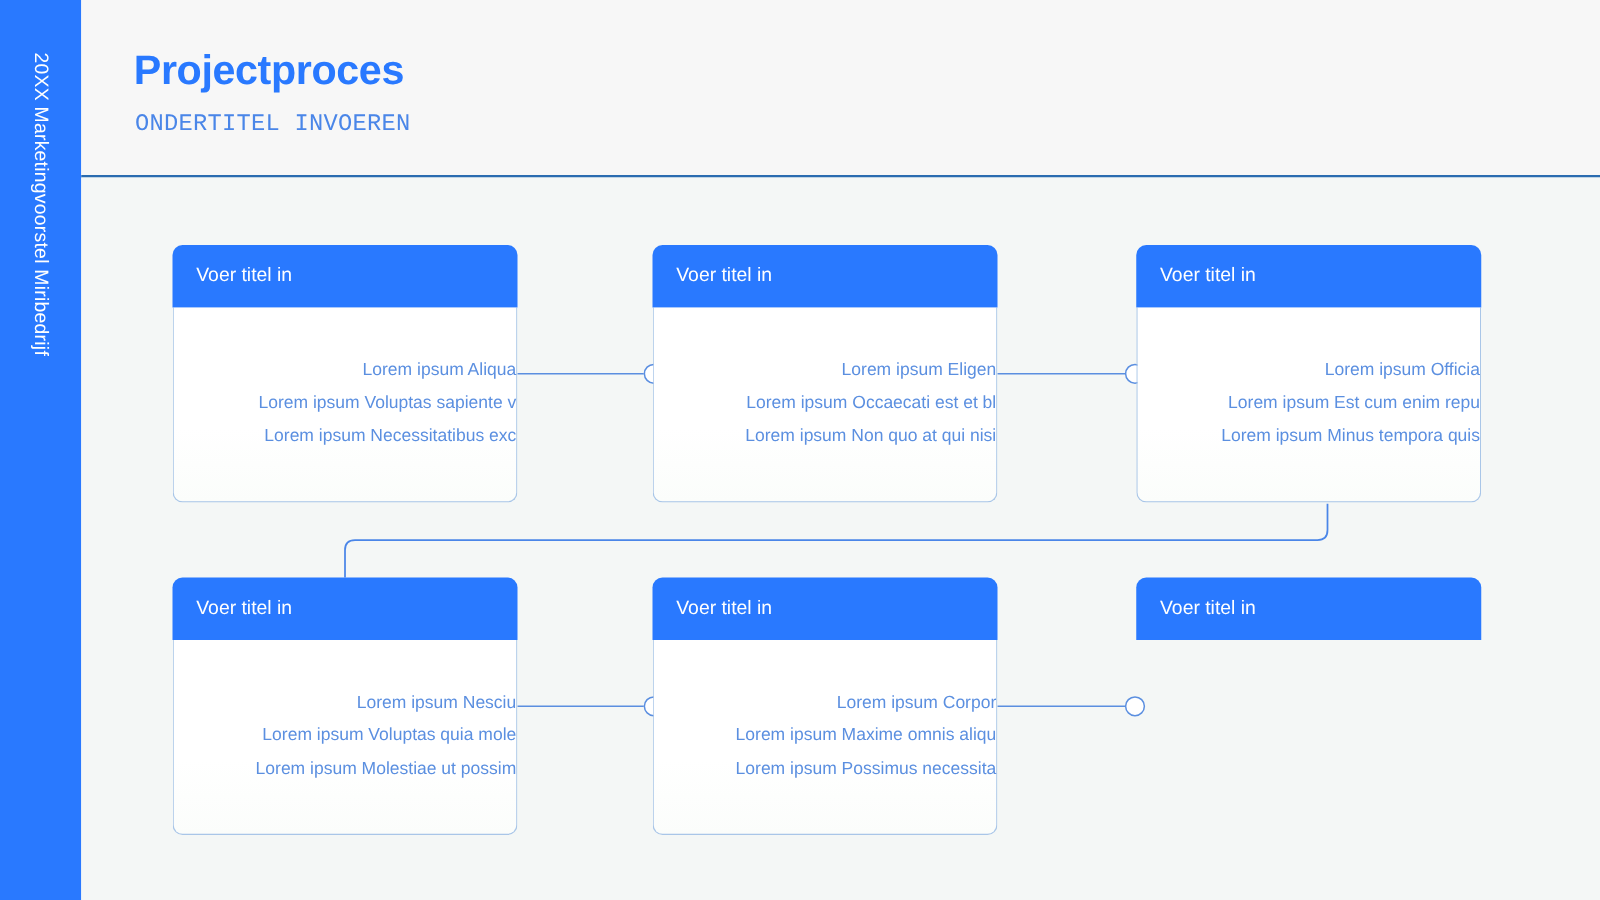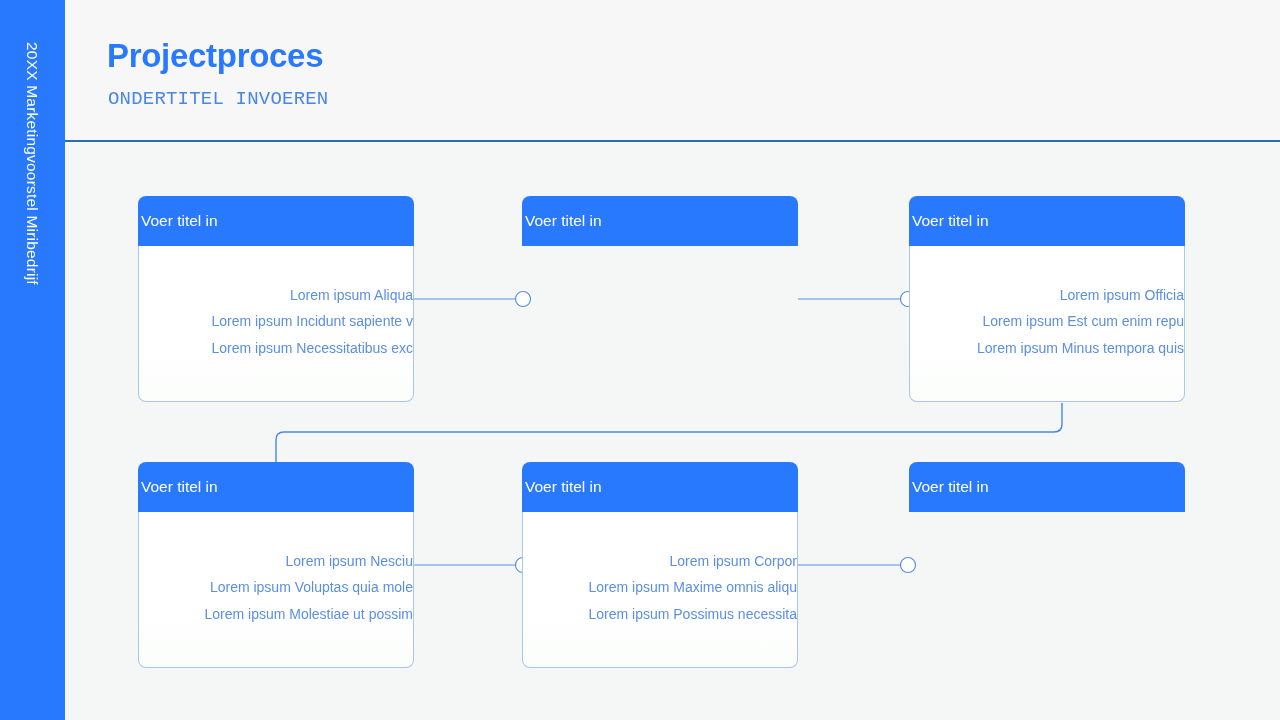--- a/index.html
+++ b/index.html
@@ -112,21 +112,21 @@
     height: 206px;
     border-radius: 8px;
     box-sizing: border-box;
   }
   .card-head {
     height: 50px;
     background: #2979ff;
     border-radius: 8px 8px 0 0;
     display: flex;
     align-items: center;
-    padding-left: 3px;
+    padding-left: 19px;
     box-sizing: border-box;
   }
   .card-head-text {
     color: #ffffff;
     font-size: 15.5px;
     line-height: 1;
   }
   .card-body {
     height: 156px;
     box-sizing: border-box;
@@ -186,28 +186,33 @@
     <circle cx="523" cy="565" r="7.5" fill="#ffffff" stroke="#5b8fe0" stroke-width="1.2"></circle>
     <circle cx="908" cy="565" r="7.5" fill="#ffffff" stroke="#5b8fe0" stroke-width="1.2"></circle>
   </svg>
 
   <div class="card r1 c1">
     <div class="card-head">
       <span class="card-head-text">Voer titel in</span>
     </div>
     <div class="card-body">
       <div class="card-line">Lorem ipsum Aliqua</div>
-      <div class="card-line">Lorem ipsum Incidunt sapiente v</div>
+      <div class="card-line">Lorem ipsum Voluptas sapiente v</div>
       <div class="card-line">Lorem ipsum Necessitatibus exc</div>
     </div>
   </div>
 
   <div class="card r1 c2">
     <div class="card-head">
       <span class="card-head-text">Voer titel in</span>
+    </div>
+    <div class="card-body">
+      <div class="card-line">Lorem ipsum Eligen</div>
+      <div class="card-line">Lorem ipsum Occaecati est et bl</div>
+      <div class="card-line">Lorem ipsum Non quo at qui nisi</div>
     </div>
   </div>
 
   <div class="card r1 c3">
     <div class="card-head">
       <span class="card-head-text">Voer titel in</span>
     </div>
     <div class="card-body">
       <div class="card-line">Lorem ipsum Officia</div>
       <div class="card-line">Lorem ipsum Est cum enim repu</div>

